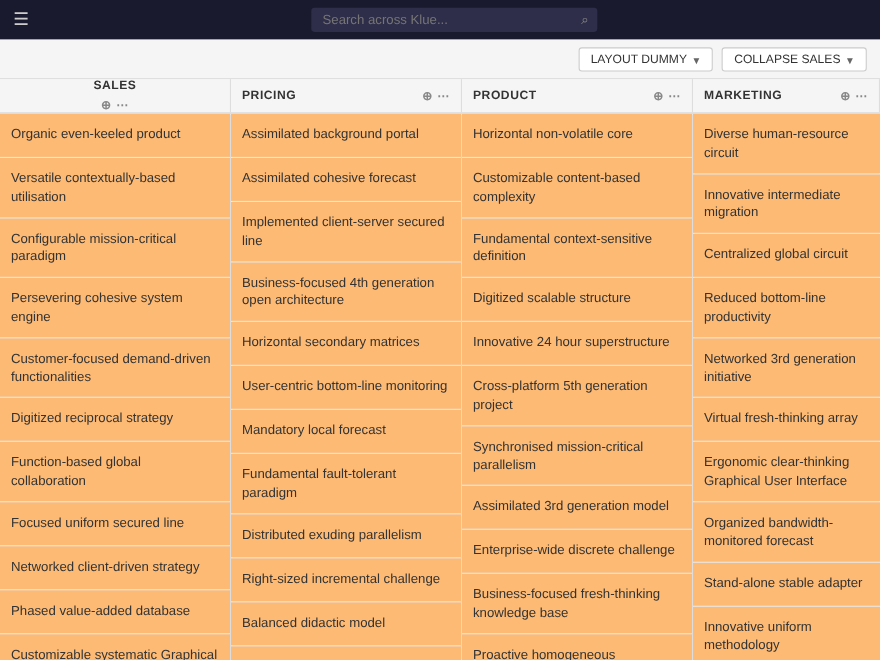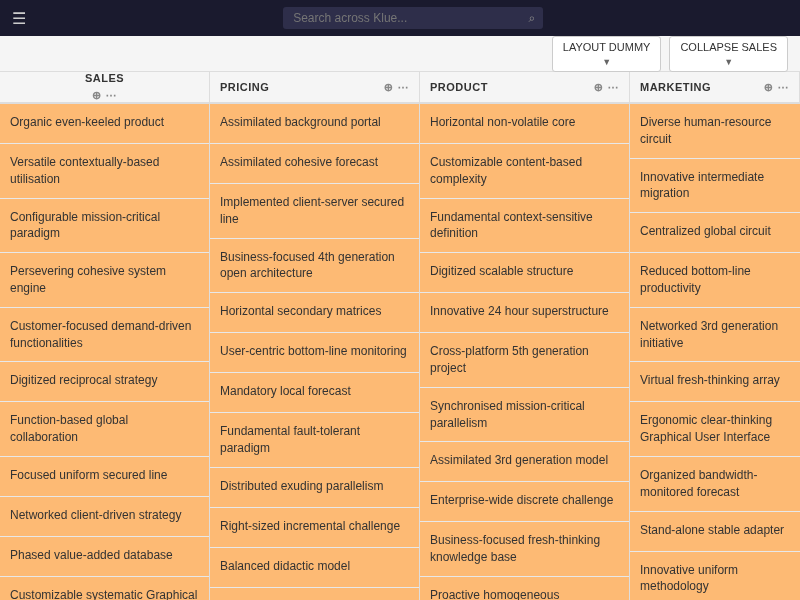--- a/index.html
+++ b/index.html
@@ -55,24 +55,23 @@
       border-bottom: 1px solid #ddd;
     }
     .toolbar-btn {
       background: #fff;
       border: 1px solid #ccc;
       border-radius: 3px;
       padding: 4px 10px;
       font-size: 11px;
       cursor: pointer;
       display: flex;
-      align-items: center;
+      align-items: flex-end;
       gap: 4px;
       color: #333;
-      flex-direction: column;
     }
     .toolbar-btn .chevron { font-size: 9px; color: #666; }
 
     
     #columns-header {
       display: flex;
       background: #f5f5f5;
       border-bottom: 2px solid #ddd;
       height: 32px;
       align-items: center;

